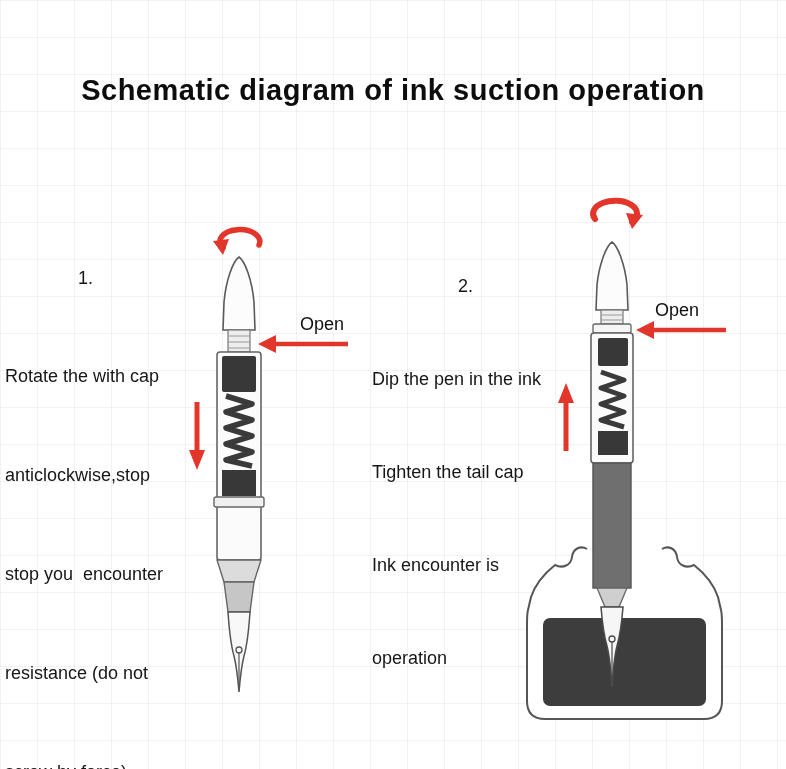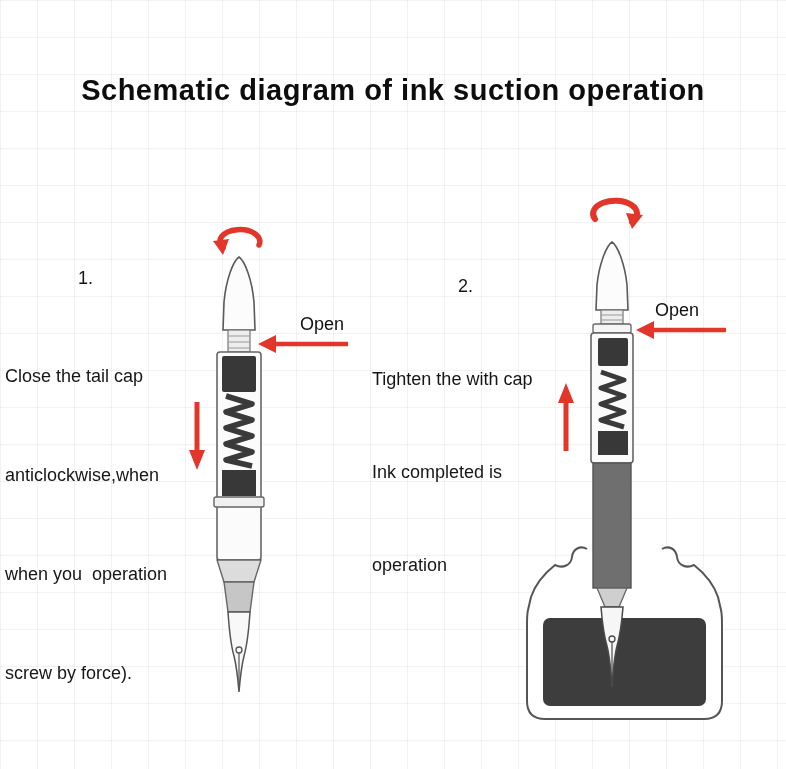--- a/index.html
+++ b/index.html
@@ -41,23 +41,24 @@
 
   <div class="abs" style="left:582px;top:194px;">
     <svg width="64" height="38" viewBox="0 0 64 38">
       <path d="M13,25 A22,13 0 1 1 50,28" fill="none" stroke="#e2362b" stroke-width="6" stroke-linecap="round"></path>
       <polygon points="61,21 44,19 50,35" fill="#e2362b"></polygon>
     </svg>
   </div>
 
   <div class="abs step-num" style="left:78px;top:268px;">1.</div>
   <div class="abs step-lines step1-lines">
-    <div>Close the tail cap</div>
-    <div>anticlockwise,when</div>
-    <div>when you  operation</div>
+    <div>Rotate the with cap</div>
+    <div>anticlockwise,stop</div>
+    <div>stop you  encounter</div>
+    <div>resistance (do not</div>
     <div>screw by force).</div>
   </div>
 
   <div class="abs action-label" style="left:300px;top:314px;">Open</div>
   <div class="abs" style="left:258px;top:334px;">
     <svg width="92" height="20" viewBox="0 0 92 20">
       <line x1="90" y1="10" x2="16" y2="10" stroke="#e2362b" stroke-width="4.5"></line>
       <polygon points="18,1 18,19 0,10" fill="#e2362b"></polygon>
     </svg>
   </div>
@@ -93,22 +94,23 @@
       <path d="M31,332 L61,332 L57,362 L35,362 Z" fill="#c6c6c6" stroke="#666" stroke-width="1.4"></path>
 
       <path d="M35,362 L57,362 C57,362 55,392 51,406 C48,418 47,430 46,442 C45,430 44,418 41,406 C37,392 35,362 35,362 Z" fill="#f8f8f8" stroke="#555" stroke-width="1.5"></path>
       <circle cx="46" cy="400" r="3" fill="none" stroke="#555" stroke-width="1.3"></circle>
       <line x1="46" y1="403" x2="46" y2="438" stroke="#555" stroke-width="1.2"></line>
     </svg>
   </div>
 
   <div class="abs step-num" style="left:458px;top:276px;">2.</div>
   <div class="abs step-lines step2-lines">
-    <div>Tighten the with cap</div>
-    <div>Ink completed is</div>
+    <div>Dip the pen in the ink</div>
+    <div>Tighten the tail cap</div>
+    <div>Ink encounter is</div>
     <div>operation</div>
   </div>
 
   <div class="abs action-label" style="left:655px;top:300px;">Open</div>
   <div class="abs" style="left:636px;top:320px;">
     <svg width="92" height="20" viewBox="0 0 92 20">
       <line x1="90" y1="10" x2="16" y2="10" stroke="#e2362b" stroke-width="4.5"></line>
       <polygon points="18,1 18,19 0,10" fill="#e2362b"></polygon>
     </svg>
   </div>

